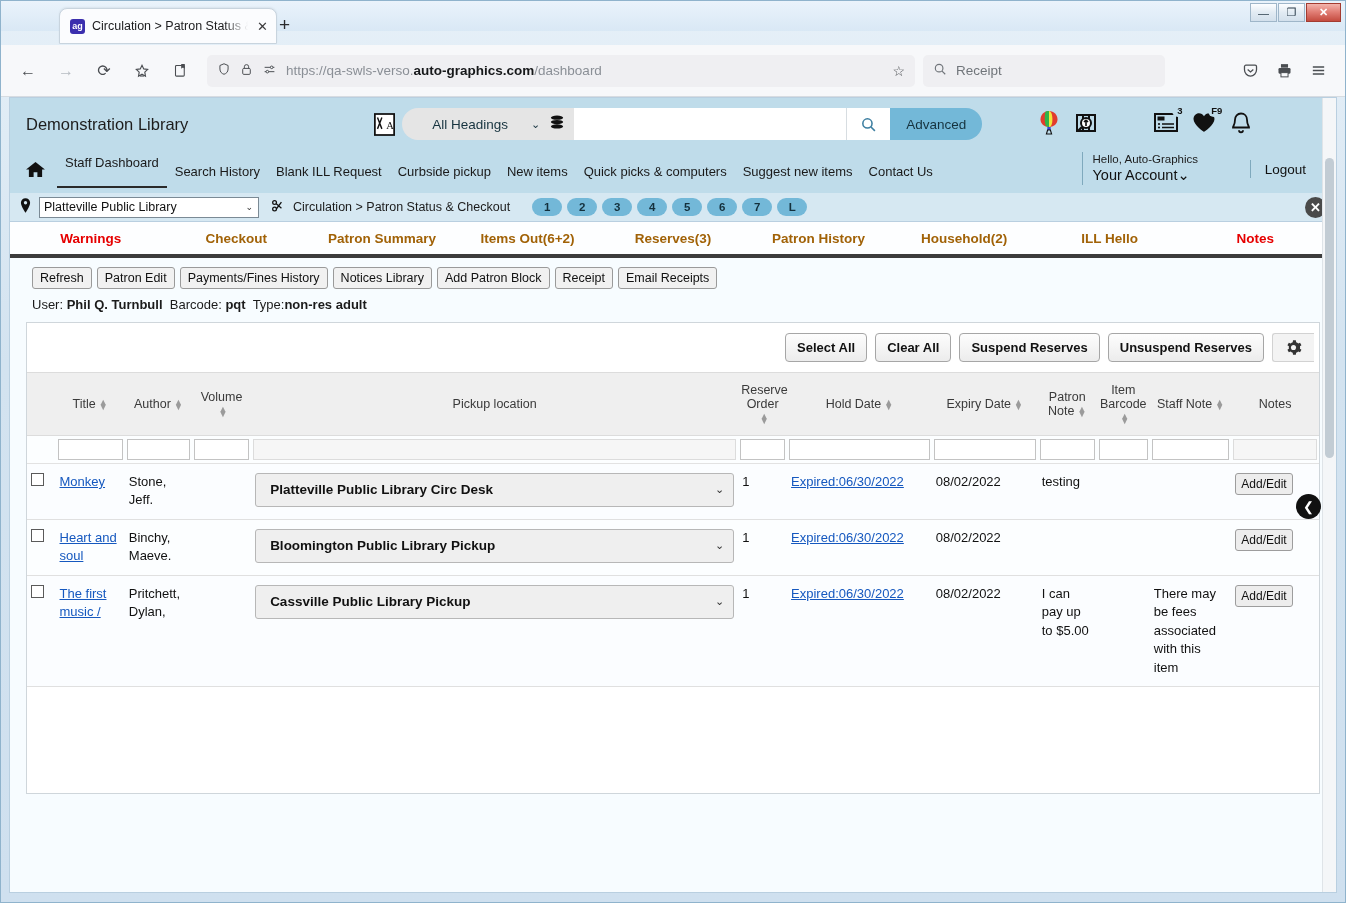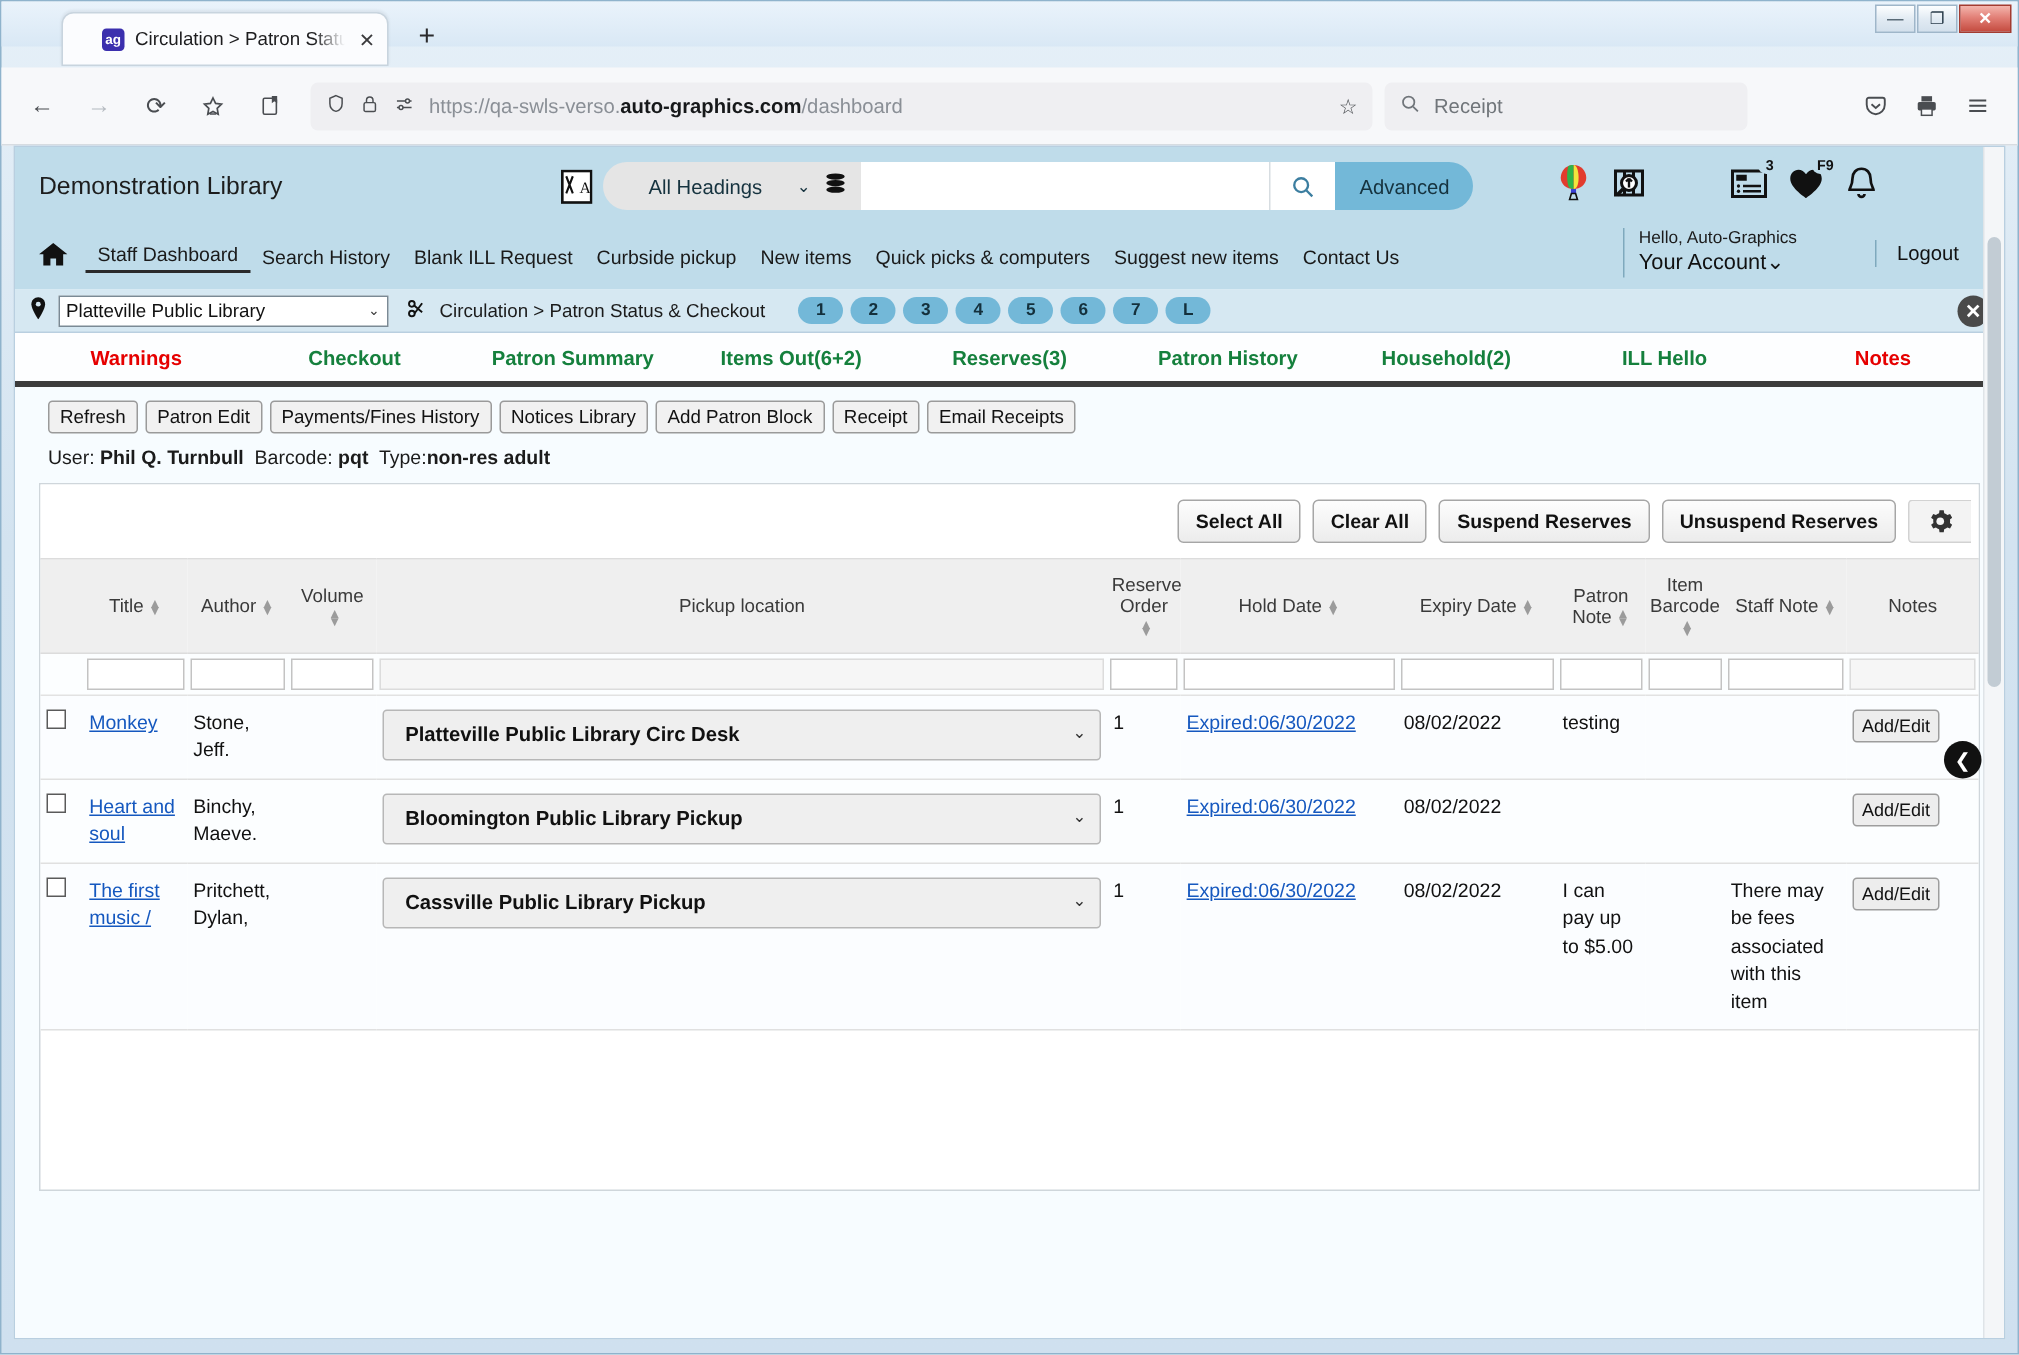--- a/index.html
+++ b/index.html
@@ -30,25 +30,25 @@
     font-size:11px; color:#2a3c4a; cursor:pointer;
   }
   .winbtn.close {
     background: linear-gradient(180deg,#f3b5ad 0%,#e28077 45%,#c44b3f 100%);
     border-color:#a33b30; color:#fff; width:35px; font-weight:bold;
   }
 
   
   .tabstrip { position:absolute; left:0; top:0; height:44px; width:100%; }
   .tab {
-    position:absolute; left:40px; top:7px;
+    position:absolute; left:58px; top:7px;
     height:36px; width:218px;
     background:#fbfcfe; border:1px solid #c8d4de;
     border-radius:8px 8px 0 0;
-    display:flex; align-items:center; padding:0 6px 0 26px; gap:7px;
+    display:flex; align-items:center; padding:0 6px 0 10px; gap:7px;
     font-size:12.5px; color:#1c1c1e;
     box-shadow:0 -1px 2px rgba(0,0,0,.06);
     cursor:pointer;
   }
   .tab-favicon {
     width:15px; height:15px; border-radius:3px; background:#3b2fae;
     color:#fff; font-size:9px; font-weight:bold; line-height:15px; text-align:center;
     flex:0 0 auto;
   }
   .tab-title {
@@ -135,21 +135,21 @@
     position:absolute; top:-7px; right:-9px;
     background:#bfdcea; color:#111; font-size:9.5px; font-weight:bold;
     border-radius:9px; padding:1px 3px; min-width:15px; text-align:center;
   }
 
   .hdr-nav { display:flex; align-items:center; height:43px; padding:0 16px; gap:0; position:relative; }
   .home-icon { font-size:17px; margin-right:12px; color:#111; cursor:pointer; }
   .nav-link {
     font-size:13px; color:#1a1a1a; padding:0 8px; cursor:pointer; white-space:nowrap;
   }
-  .nav-link.active { border-bottom:2px solid #2a2a2a; padding-bottom:3px; }
+  .nav-link.active { border-bottom:2px solid #2a2a2a; padding-bottom:16px; }
   .account-block {
     position:absolute; right:138px; top:2px;
     border-left:1px solid #7fa9bd; padding-left:10px; line-height:1.25;
   }
   .account-hello { font-size:11.5px; color:#1b1b1b; }
   .account-link { font-size:14.5px; color:#111; cursor:pointer; }
   .logout-block {
     position:absolute; right:30px; top:10px;
     border-left:1px solid #7fa9bd; padding-left:14px;
   }
@@ -181,21 +181,21 @@
     display:flex; align-items:center; justify-content:center; cursor:pointer;
   }
 
   
   .modtabs {
     background:#fdfeff; height:36px; display:flex; align-items:center;
     border-bottom:4px solid #3c3c3c; padding:0 8px;
   }
   .modtab {
     flex:1 1 0; text-align:center; font-size:13.5px; font-weight:bold;
-    color:#15803d; cursor:pointer; white-space:nowrap;
+    color:#a16207; cursor:pointer; white-space:nowrap;
   }
   .modtab.alert { color:#e60000; }
 
   
   .toolbar { padding:9px 0 0 22px; }
   .btnrow { display:flex; gap:5px; }
   .btn {
     background:#f1f1f1; border:1px solid #9a9a9a; border-radius:3px;
     font-size:12.5px; color:#111; padding:3px 7px; cursor:pointer;
     font-family:"Liberation Sans", sans-serif;

